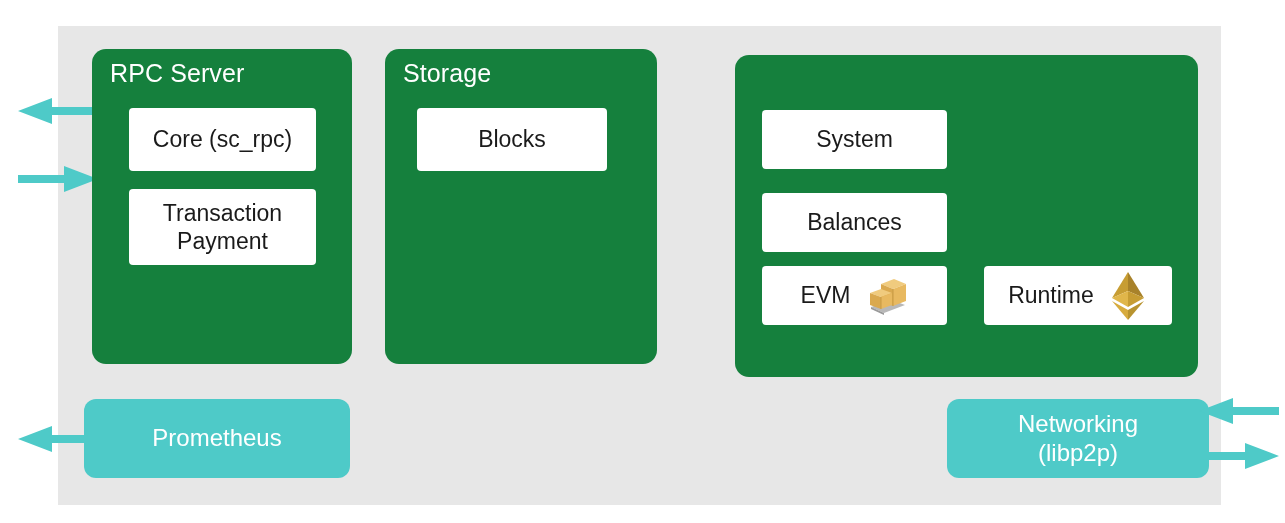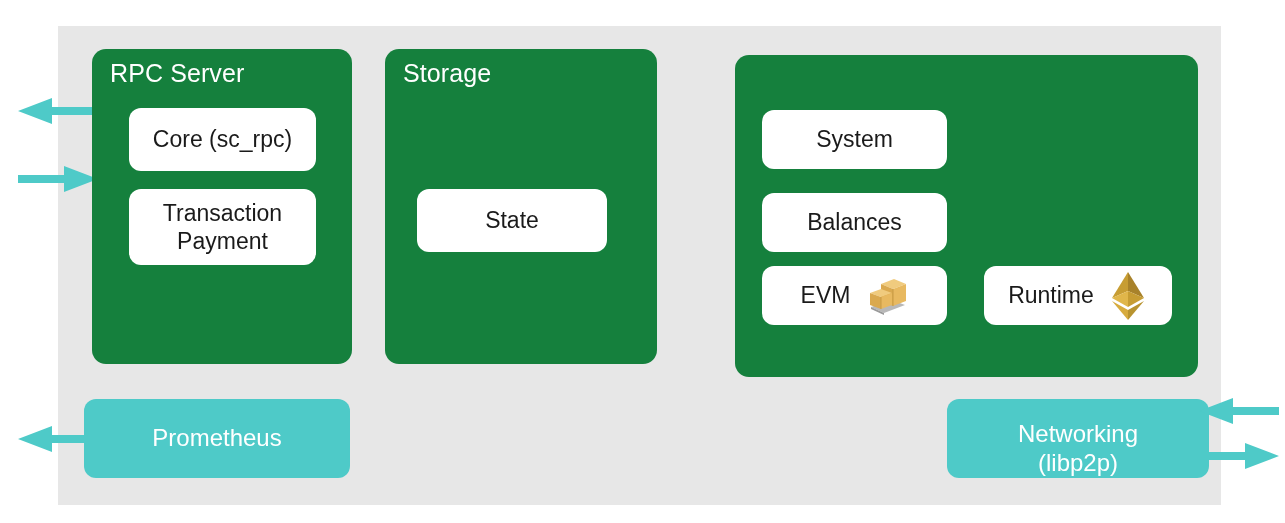--- a/index.html
+++ b/index.html
@@ -45,21 +45,21 @@
     font-size: 25px;
     font-weight: 400;
     letter-spacing: 0.1px;
     white-space: nowrap;
   }
 
   
   .chip {
     position: absolute;
     background: #ffffff;
-    border-radius: 12px;
+    border-radius: 4px;
     display: flex;
     align-items: center;
     justify-content: center;
     color: #1a1a1a;
     font-size: 23px;
     font-weight: 400;
     line-height: 1.22;
     text-align: center;
     box-sizing: border-box;
   }
@@ -124,24 +124,24 @@
 
     <div class="chip" style="left:37px; top:140px; width:187px; height:76px;">
       <span class="chip-label">Transaction
 Payment</span>
     </div>
   </div>
 
   <div class="panel" style="left:385px; top:49px; width:260px; height:315px;padding-left:12px;">
     <div class="panel-title">Storage</div>
 
-
-    <div class="chip" style="left:32px; top:140px; width:190px; height:63px;">
-      <span class="chip-label">State</span>
-    </div>
+    <div class="chip" style="left:32px; top:59px; width:190px; height:63px;">
+      <span class="chip-label">Blocks</span>
+    </div>
+
   </div>
 
   <div class="panel" style="left:735px; top:55px; width:463px; height:322px;">
 
     <div class="chip" style="left:27px; top:55px; width:185px; height:59px;">
       <span class="chip-label">System</span>
     </div>
 
     <div class="chip" style="left:27px; top:138px; width:185px; height:59px;">
       <span class="chip-label">Balances</span>
@@ -188,21 +188,21 @@
     <svg width="80" height="26" viewBox="0 0 80 26" class="icon-svg">
       <path d="M80 9 H34 V0 L0 13 L34 26 V17 H80 Z" fill="#4ecac8"></path>
     </svg>
   </div>
 
   <div class="tealbox" style="left:84px; top:399px; width:266px; height:79px;align-items:center;">
     <span>Prometheus</span>
   </div>
 
 
-  <div class="tealbox" style="left:947px; top:399px; width:262px; height:79px;align-items:flex-end;">
+  <div class="tealbox" style="left:947px; top:399px; width:262px; height:79px;">
     <span>Networking
 (libp2p)</span>
   </div>
 
   <div class="arrow" style="left:1199px; top:398px;">
     <svg width="80" height="26" viewBox="0 0 80 26" class="icon-svg">
       <path d="M80 9 H34 V0 L0 13 L34 26 V17 H80 Z" fill="#4ecac8"></path>
     </svg>
   </div>
 

